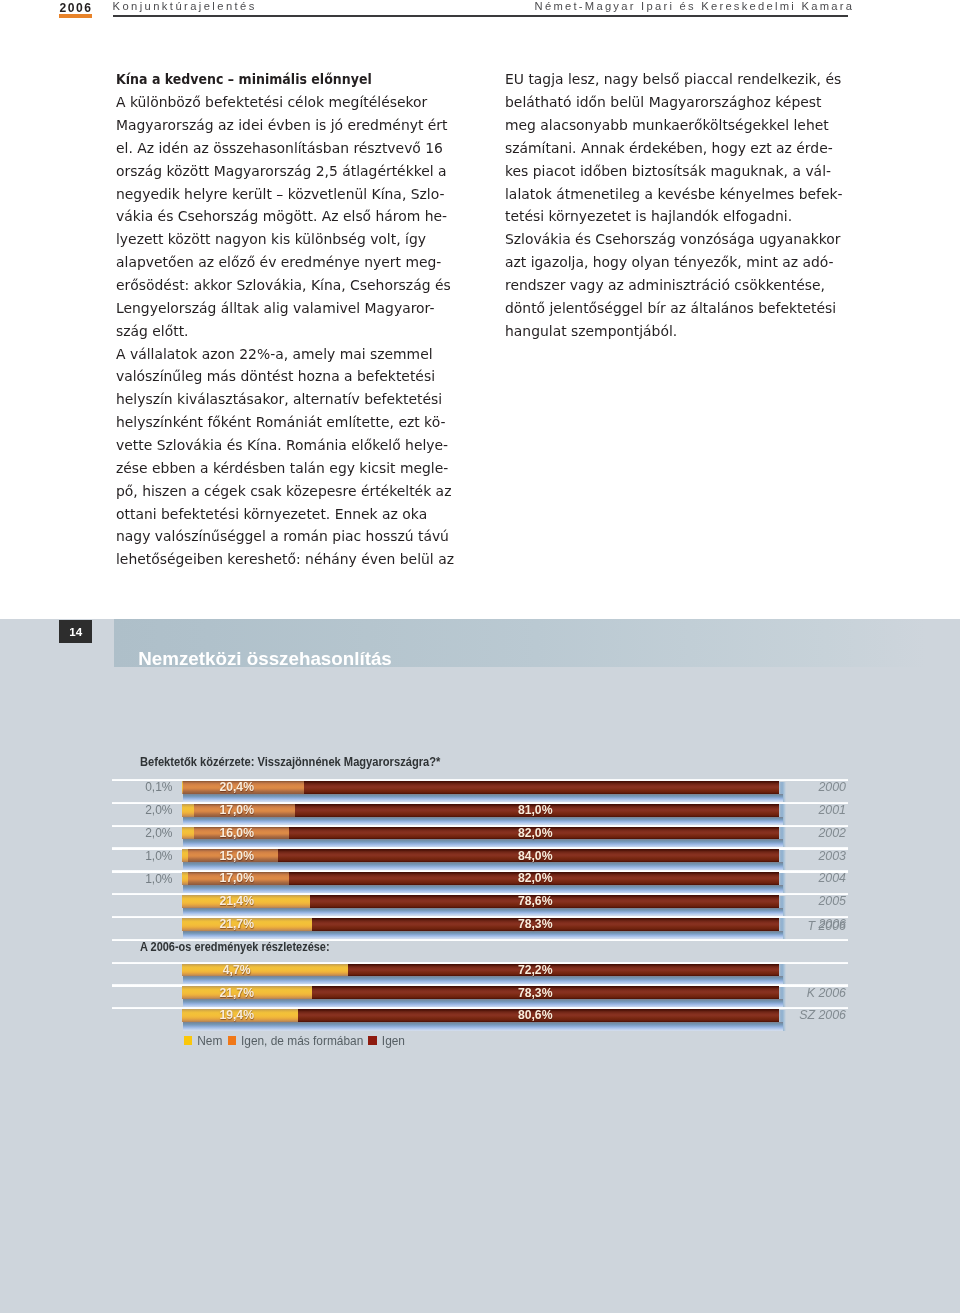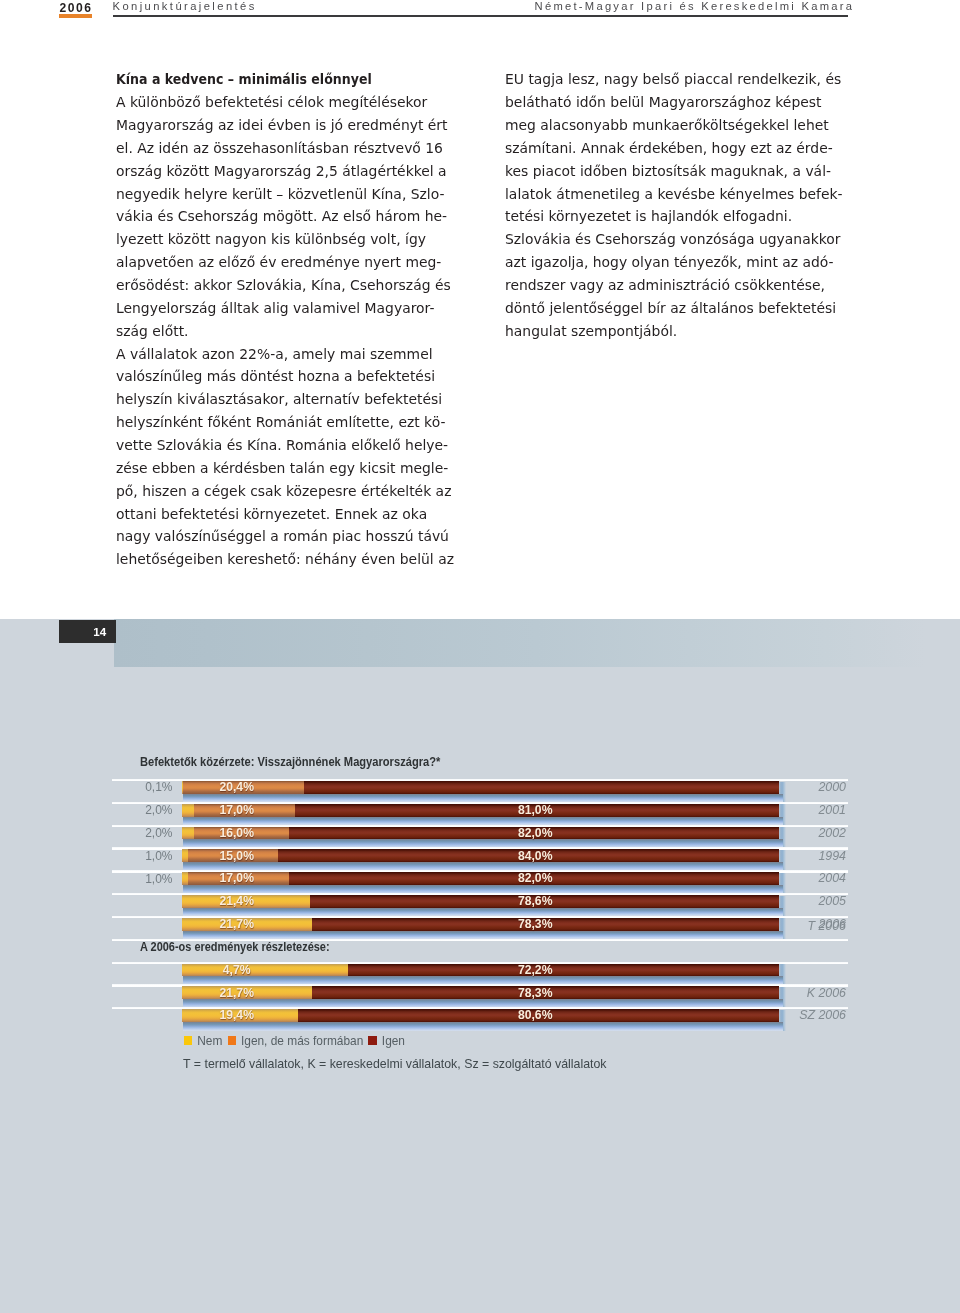--- a/index.html
+++ b/index.html
@@ -23,21 +23,21 @@
   .txtline.b{font-weight:bold;transform:scaleX(0.845);}
 
   
   .grey{position:absolute;left:0;top:619.4px;width:960px;height:693.6px;background:#ced5dc;}
   .banner{position:absolute;left:114.4px;top:0px;width:845.6px;height:47.2px;
           background:linear-gradient(to right,#aebfc9 0%,#b0c1cb 11%,#b5c5ce 30%,#bac9d2 50%,#c1ced6 68%,#c7d2d9 84%,#ced5dc 96%,#ced5dc 100%);}
   .banner-title{position:absolute;left:138.2px;top:647.5px;font-family:"Liberation Sans",sans-serif;
                 font-size:18.8px;font-weight:bold;color:#ffffff;white-space:pre;}
   .pnum{position:absolute;left:59.4px;top:0.6px;width:32.5px;height:23px;background:#2d2d2d;color:#fff;
         font-family:"Liberation Sans",sans-serif;font-size:11.6px;font-weight:bold;
-        display:flex;align-items:center;justify-content:center;padding-left:24px;}
+        display:flex;align-items:center;justify-content:center;}
 
   
   .chart{position:absolute;left:0;top:0;width:960px;height:1313px;}
   .ctitle{position:absolute;left:139.5px;top:756.0px;font-size:12.4px;font-weight:bold;color:#2f3335;
           font-family:"Liberation Sans",sans-serif;white-space:pre;line-height:12px;
           transform:scaleX(0.898);transform-origin:0 0;}
   .rows{position:absolute;left:0;top:0;width:960px;height:400px;}
   .rline{position:absolute;left:112px;width:735.5px;height:2.2px;
          background:linear-gradient(to bottom,#f2f6f9 0%,#ffffff 45%,#fdfeff 100%);}
   .rleft{position:absolute;left:107px;width:65.5px;text-align:right;font-size:12px;color:#747d83;line-height:12px;
@@ -112,20 +112,21 @@
       <div class="txtline" style="left: 505.2px; top: 255.08px;">azt igazolja, hogy olyan tényezők, mint az adó-</div>
       <div class="txtline" style="left: 505.2px; top: 277.94px;">rendszer vagy az adminisztráció csökkentése,</div>
       <div class="txtline" style="left: 505.2px; top: 300.8px;">döntő jelentőséggel bír az általános befektetési</div>
       <div class="txtline" style="left: 505.2px; top: 323.66px;">hangulat szempontjából.</div>
     </div>
 
   <div class="grey">
     <div class="banner"></div>
     <div class="pnum">14</div>
   </div>
+  <div class="banner-title">Nemzetközi összehasonlítás</div>
   <div class="chart">
     <div class="ctitle">Befektetők közérzete: Visszajönnének Magyarországra?*</div>
     <div class="rows" id="rows">
         <div class="rline" style="top: 779px;"></div>
         <div class="rleft" style="top: 781.2px;">0,1%</div>
         <div class="rright" style="top: 781.1px;">2000</div>
         <div class="glowr" style="top: 781.5px; left: 778.8px; height: 21px;"></div>
         <div class="glow" style="top: 793.7px; width: 599.4px;"></div>
         <div class="bar" style="width: 597px; top: 781px;">
           <div class="seg" style="left: 0px; width: 0.597px; background: linear-gradient(rgb(187, 156, 99) 0%, rgb(212, 169, 69) 9%, rgb(226, 180, 63) 17%, rgb(239, 190, 59) 25%, rgb(242, 193, 57) 33%, rgb(244, 191, 56) 48%, rgb(242, 186, 58) 58%, rgb(237, 178, 60) 68%, rgb(230, 166, 62) 76%, rgb(216, 154, 69) 84%, rgb(197, 144, 85) 92%, rgb(176, 127, 78) 100%);"></div>
@@ -153,21 +154,21 @@
         <div class="glow" style="top: 839.36px; width: 599.4px;"></div>
         <div class="bar" style="width: 597px; top: 826.66px;">
           <div class="seg" style="left: 0px; width: 11.94px; background: linear-gradient(rgb(187, 156, 99) 0%, rgb(212, 169, 69) 9%, rgb(226, 180, 63) 17%, rgb(239, 190, 59) 25%, rgb(242, 193, 57) 33%, rgb(244, 191, 56) 48%, rgb(242, 186, 58) 58%, rgb(237, 178, 60) 68%, rgb(230, 166, 62) 76%, rgb(216, 154, 69) 84%, rgb(197, 144, 85) 92%, rgb(176, 127, 78) 100%);"></div>
           <div class="seg" style="left: 11.94px; width: 95.52px; background: linear-gradient(rgb(120, 76, 44) 0%, rgb(156, 96, 56) 5%, rgb(178, 110, 68) 12%, rgb(200, 124, 69) 20%, rgb(212, 130, 69) 28%, rgb(217, 135, 71) 36%, rgb(220, 138, 70) 45%, rgb(220, 138, 70) 53%, rgb(210, 131, 69) 61%, rgb(194, 120, 67) 69%, rgb(176, 110, 66) 77%, rgb(162, 102, 63) 85%, rgb(151, 96, 63) 93%, rgb(138, 87, 63) 100%);"></div>
           <div class="seg" style="left: 107.46px; width: 489.54px; background: linear-gradient(rgb(61, 12, 4) 0%, rgb(76, 18, 8) 8%, rgb(107, 35, 20) 20%, rgb(124, 43, 27) 31%, rgb(134, 48, 31) 42%, rgb(135, 49, 31) 52%, rgb(129, 45, 26) 60%, rgb(123, 42, 19) 68%, rgb(116, 37, 17) 76%, rgb(110, 34, 14) 84%, rgb(95, 26, 11) 92%, rgb(73, 17, 4) 100%);"></div>
         </div>
         <div class="lbl" style="left: 176.7px; top: 826.76px;">16,0%</div>
         <div class="lbl" style="left: 475.2px; top: 826.76px;">82,0%</div>
         <div class="rline" style="top: 847.49px;"></div>
         <div class="rleft" style="top: 849.69px;">1,0%</div>
-        <div class="rright" style="top: 849.59px;">1994</div>
+        <div class="rright" style="top: 849.59px;">2003</div>
         <div class="glowr" style="top: 849.99px; left: 778.8px; height: 21px;"></div>
         <div class="glow" style="top: 862.19px; width: 599.4px;"></div>
         <div class="bar" style="width: 597px; top: 849.49px;">
           <div class="seg" style="left: 0px; width: 5.97px; background: linear-gradient(rgb(187, 156, 99) 0%, rgb(212, 169, 69) 9%, rgb(226, 180, 63) 17%, rgb(239, 190, 59) 25%, rgb(242, 193, 57) 33%, rgb(244, 191, 56) 48%, rgb(242, 186, 58) 58%, rgb(237, 178, 60) 68%, rgb(230, 166, 62) 76%, rgb(216, 154, 69) 84%, rgb(197, 144, 85) 92%, rgb(176, 127, 78) 100%);"></div>
           <div class="seg" style="left: 5.97px; width: 89.55px; background: linear-gradient(rgb(120, 76, 44) 0%, rgb(156, 96, 56) 5%, rgb(178, 110, 68) 12%, rgb(200, 124, 69) 20%, rgb(212, 130, 69) 28%, rgb(217, 135, 71) 36%, rgb(220, 138, 70) 45%, rgb(220, 138, 70) 53%, rgb(210, 131, 69) 61%, rgb(194, 120, 67) 69%, rgb(176, 110, 66) 77%, rgb(162, 102, 63) 85%, rgb(151, 96, 63) 93%, rgb(138, 87, 63) 100%);"></div>
           <div class="seg" style="left: 95.52px; width: 501.48px; background: linear-gradient(rgb(61, 12, 4) 0%, rgb(76, 18, 8) 8%, rgb(107, 35, 20) 20%, rgb(124, 43, 27) 31%, rgb(134, 48, 31) 42%, rgb(135, 49, 31) 52%, rgb(129, 45, 26) 60%, rgb(123, 42, 19) 68%, rgb(116, 37, 17) 76%, rgb(110, 34, 14) 84%, rgb(95, 26, 11) 92%, rgb(73, 17, 4) 100%);"></div>
         </div>
         <div class="lbl" style="left: 176.7px; top: 849.59px;">15,0%</div>
         <div class="lbl" style="left: 475.2px; top: 849.59px;">84,0%</div>
         <div class="rline" style="top: 870.32px;"></div>
@@ -233,17 +234,16 @@
         <div class="rright" style="top: 1009.4px;">SZ 2006</div>
         <div class="glowr" style="top: 1009.8px; left: 778.8px; height: 21px;"></div>
         <div class="glow" style="top: 1022px; width: 599.4px;"></div>
         <div class="bar" style="width: 597px; top: 1009.3px;">
           <div class="seg" style="left: 0px; width: 115.818px; background: linear-gradient(rgb(187, 156, 99) 0%, rgb(212, 169, 69) 9%, rgb(226, 180, 63) 17%, rgb(239, 190, 59) 25%, rgb(242, 193, 57) 33%, rgb(244, 191, 56) 48%, rgb(242, 186, 58) 58%, rgb(237, 178, 60) 68%, rgb(230, 166, 62) 76%, rgb(216, 154, 69) 84%, rgb(197, 144, 85) 92%, rgb(176, 127, 78) 100%);"></div>
           <div class="seg" style="left: 115.818px; width: 481.182px; background: linear-gradient(rgb(61, 12, 4) 0%, rgb(76, 18, 8) 8%, rgb(107, 35, 20) 20%, rgb(124, 43, 27) 31%, rgb(134, 48, 31) 42%, rgb(135, 49, 31) 52%, rgb(129, 45, 26) 60%, rgb(123, 42, 19) 68%, rgb(116, 37, 17) 76%, rgb(110, 34, 14) 84%, rgb(95, 26, 11) 92%, rgb(73, 17, 4) 100%);"></div>
         </div>
         <div class="lbl" style="left: 176.7px; top: 1009.4px;">19,4%</div>
         <div class="lbl" style="left: 475.2px; top: 1009.4px;">80,6%</div>
         <div class="legend" style="top: 1034.9px;"><span class="lsw" style="background: rgb(250, 199, 11);"></span><span>Nem</span><span class="lsw" style="background: rgb(240, 120, 24);"></span><span>Igen, de más formában</span><span class="lsw" style="background: rgb(142, 27, 15);"></span><span>Igen</span></div>
-        <div class="note" style="top: 1056.6px;">T = termelő vállalatok, K = kereskedelmi vállalatok, Sz = szolgáltató vállalatok</div>
       </div>
   </div>
 
 </div>
 
 </body></html>

